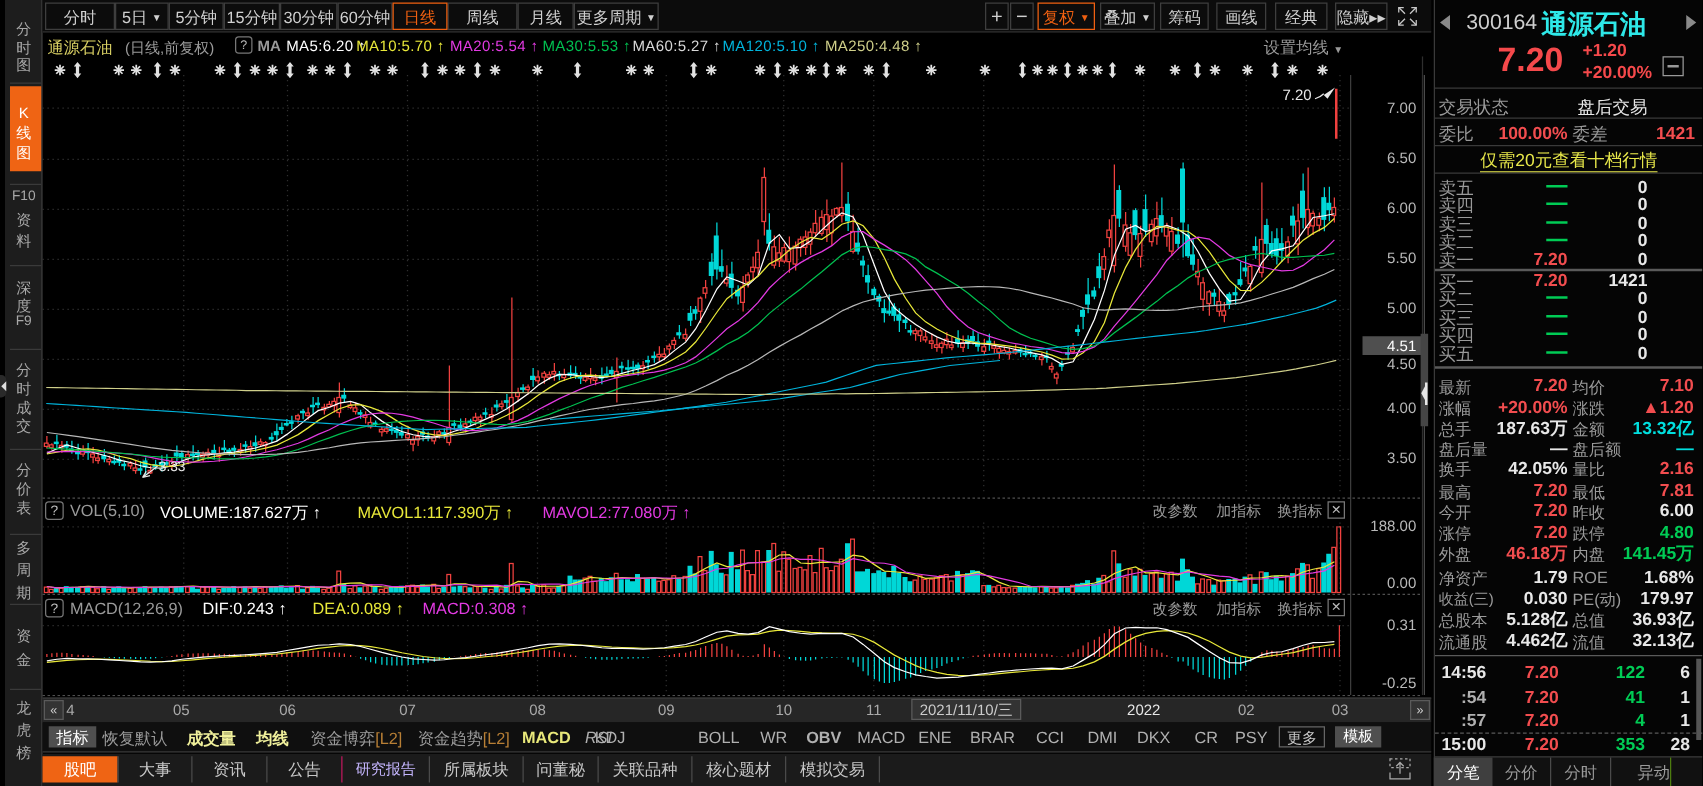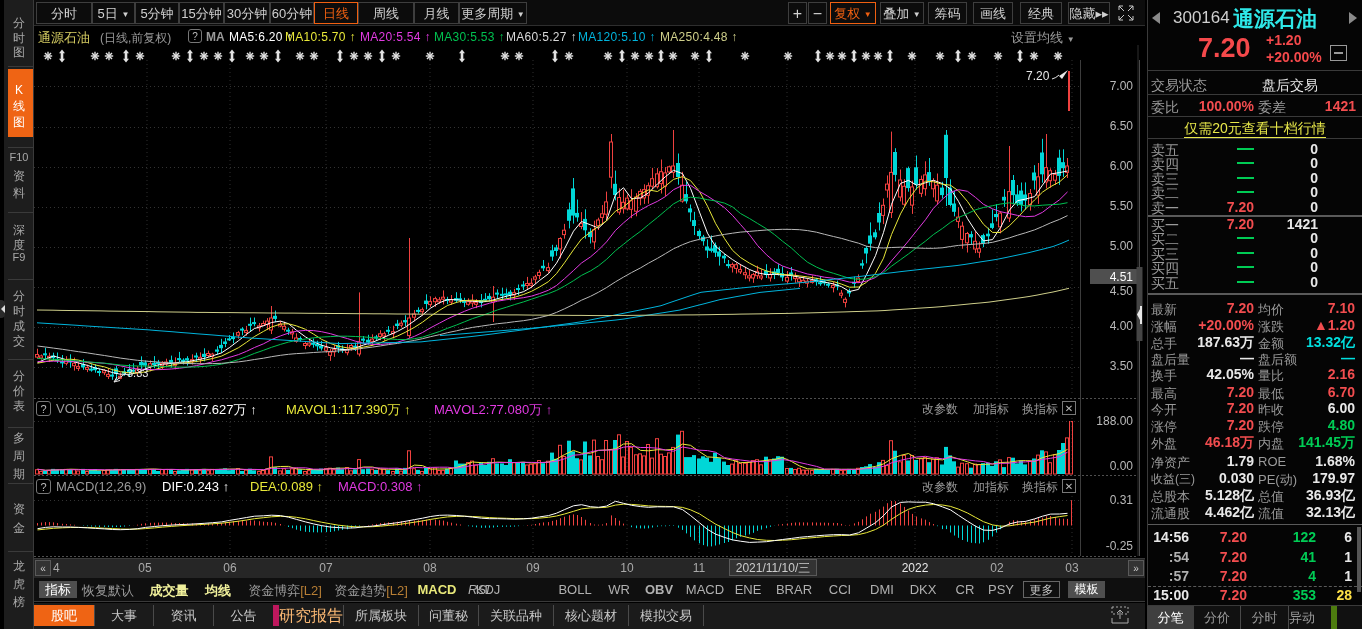--- a/index.html
+++ b/index.html
@@ -1571,21 +1571,21 @@
 <div class="abs" style="left:905px;top:582px;width:120px;text-align:center;font-size:13px;color:#b0b0b0;">CR</div>
 <div class="abs" style="left:941px;top:582px;width:120px;text-align:center;font-size:13px;color:#b0b0b0;">PSY</div>
 <div class="abs" style="left:1023px;top:581px;width:37px;height:17px;border:1px solid #666;color:#c8c8c8;font-size:12px;text-align:center;line-height:16px">更多</div>
 <div class="abs" style="left:1068px;top:581px;width:37px;height:17px;background:#4f4f4f;color:#fff;font-size:12px;text-align:center;line-height:17px">模板</div>
 
 <div class="abs" style="left:34px;top:603px;width:1111px;height:26px;background:#1b1b1b"></div>
 <div class="abs" style="left:34px;top:605px;width:60px;height:21px;background:#ef6414;color:#fff;font-size:13px;text-align:center;line-height:21px">股吧</div>
 <div class="abs" style="left:94px;top:605px;width:59px;height:21px;border-left:1px solid #4a4a4a;color:#c8c8c8;font-size:13px;text-align:center;line-height:21px">大事</div>
 <div class="abs" style="left:153px;top:605px;width:60px;height:21px;border-left:1px solid #4a4a4a;color:#c8c8c8;font-size:13px;text-align:center;line-height:21px">资讯</div>
 <div class="abs" style="left:213px;top:605px;width:60px;height:21px;border-left:1px solid #4a4a4a;color:#c8c8c8;font-size:13px;text-align:center;line-height:21px">公告</div>
-<div class="abs" style="left:273px;top:605px;width:70px;height:21px;border-left:6px solid #be185d;color:#fdba74;font-size:16px;text-align:center;line-height:21px">研究报告</div>
+<div class="abs" style="left:273px;top:605px;width:70px;height:21px;border-left:1px solid #be185d;color:#c4b5fd;font-size:12px;text-align:center;line-height:21px">研究报告</div>
 <div class="abs" style="left:343px;top:605px;width:75px;height:21px;border-left:1px solid #4a4a4a;color:#c8c8c8;font-size:13px;text-align:center;line-height:21px">所属板块</div>
 <div class="abs" style="left:418px;top:605px;width:60px;height:21px;border-left:1px solid #4a4a4a;color:#c8c8c8;font-size:13px;text-align:center;line-height:21px">问董秘</div>
 <div class="abs" style="left:478px;top:605px;width:75px;height:21px;border-left:1px solid #4a4a4a;color:#c8c8c8;font-size:13px;text-align:center;line-height:21px">关联品种</div>
 <div class="abs" style="left:553px;top:605px;width:75px;height:21px;border-left:1px solid #4a4a4a;color:#c8c8c8;font-size:13px;text-align:center;line-height:21px">核心题材</div>
 <div class="abs" style="left:628px;top:605px;width:75px;height:21px;border-left:1px solid #4a4a4a;color:#c8c8c8;font-size:13px;text-align:center;line-height:21px">模拟交易</div>
 <div class="abs" style="left:703px;top:605px;width:1px;height:21px;background:#4a4a4a"></div>
 <svg class="abs" style="left:1110px;top:605px" width="20" height="20" viewBox="0 0 20 20">
     <g stroke="#aaa" fill="none">
       <rect x="2" y="2" width="16" height="7" stroke-dasharray="2 2"></rect>
       <path d="M2 13 L2 18 L18 18 L18 13"></path>
@@ -1662,21 +1662,21 @@
 <div class="abs b" style="left:1158px;top:350px;width:96px;text-align:right;font-size:14px;color:#e8e8e8">—</div>
 <div class="abs" style="left:1258px;top:351px;font-size:13px;color:#9a9a9a">盘后额</div>
 <div class="abs b" style="left:1262px;top:350px;width:93px;text-align:right;font-size:14px;color:#00dfdf">—</div>
 <div class="abs" style="left:1151px;top:367px;font-size:13px;color:#9a9a9a">换手</div>
 <div class="abs b" style="left:1158px;top:366px;width:96px;text-align:right;font-size:14px;color:#e8e8e8">42.05%</div>
 <div class="abs" style="left:1258px;top:367px;font-size:13px;color:#9a9a9a">量比</div>
 <div class="abs b" style="left:1262px;top:366px;width:93px;text-align:right;font-size:14px;color:#f24d4f">2.16</div>
 <div class="abs" style="left:1151px;top:385px;font-size:13px;color:#9a9a9a">最高</div>
 <div class="abs b" style="left:1158px;top:384px;width:96px;text-align:right;font-size:14px;color:#f24d4f">7.20</div>
 <div class="abs" style="left:1258px;top:385px;font-size:13px;color:#9a9a9a">最低</div>
-<div class="abs b" style="left:1262px;top:384px;width:93px;text-align:right;font-size:14px;color:#f24d4f">6.70</div>
+<div class="abs b" style="left:1262px;top:384px;width:93px;text-align:right;font-size:14px;color:#f24d4f">7.81</div>
 <div class="abs" style="left:1151px;top:401px;font-size:13px;color:#9a9a9a">今开</div>
 <div class="abs b" style="left:1158px;top:400px;width:96px;text-align:right;font-size:14px;color:#f24d4f">7.20</div>
 <div class="abs" style="left:1258px;top:401px;font-size:13px;color:#9a9a9a">昨收</div>
 <div class="abs b" style="left:1262px;top:400px;width:93px;text-align:right;font-size:14px;color:#e8e8e8">6.00</div>
 <div class="abs" style="left:1151px;top:418px;font-size:13px;color:#9a9a9a">涨停</div>
 <div class="abs b" style="left:1158px;top:417px;width:96px;text-align:right;font-size:14px;color:#f24d4f">7.20</div>
 <div class="abs" style="left:1258px;top:418px;font-size:13px;color:#9a9a9a">跌停</div>
 <div class="abs b" style="left:1262px;top:417px;width:93px;text-align:right;font-size:14px;color:#00cc55">4.80</div>
 <div class="abs" style="left:1151px;top:435px;font-size:13px;color:#9a9a9a">外盘</div>
 <div class="abs b" style="left:1158px;top:434px;width:96px;text-align:right;font-size:14px;color:#f24d4f">46.18万</div>
@@ -1707,20 +1707,20 @@
 <div class="abs b" style="left:1190px;top:549px;width:57px;text-align:right;font-size:14px;color:#f24d4f">7.20</div>
 <div class="abs b" style="left:1250px;top:549px;width:66px;text-align:right;font-size:14px;color:#00cc55">41</div>
 <div class="abs b" style="left:1310px;top:549px;width:42px;text-align:right;font-size:14px;color:#e8e8e8">1</div>
 <div class="abs b" style="left:1147px;top:568px;width:42px;text-align:right;font-size:14px;color:#b0b0b0">:57</div>
 <div class="abs b" style="left:1190px;top:568px;width:57px;text-align:right;font-size:14px;color:#f24d4f">7.20</div>
 <div class="abs b" style="left:1250px;top:568px;width:66px;text-align:right;font-size:14px;color:#00cc55">4</div>
 <div class="abs b" style="left:1310px;top:568px;width:42px;text-align:right;font-size:14px;color:#e8e8e8">1</div>
 <div class="abs b" style="left:1147px;top:587px;width:42px;text-align:right;font-size:14px;color:#e8e8e8">15:00</div>
 <div class="abs b" style="left:1190px;top:587px;width:57px;text-align:right;font-size:14px;color:#f24d4f">7.20</div>
 <div class="abs b" style="left:1250px;top:587px;width:66px;text-align:right;font-size:14px;color:#00cc55">353</div>
-<div class="abs b" style="left:1310px;top:587px;width:42px;text-align:right;font-size:14px;color:#fde047">28</div>
+<div class="abs b" style="left:1310px;top:587px;width:42px;text-align:right;font-size:14px;color:#e5e5e5">28</div>
 <div class="abs" style="left:1148px;top:586px;width:214px;height:1px;border-top:1px dashed #5a5a5a"></div>
 <div class="abs" style="left:1357px;top:527px;width:4px;height:65px;background:#555"></div>
 <div class="abs" style="left:1148px;top:605px;width:214px;height:24px;background:#111;border-top:1px solid #3a3a3a"></div>
 <div class="abs" style="left:1147px;top:606px;width:47px;height:23px;background:#3f3f3f;color:#fff;font-size:13px;text-align:center;line-height:23px">分笔</div>
 <div class="abs" style="left:1194px;top:606px;width:47px;height:23px;border-right:1px solid #4a4a4a;color:#9a9a9a;font-size:13px;text-align:center;line-height:23px">分价</div>
 <div class="abs" style="left:1241px;top:606px;width:48px;height:23px;border-right:1px solid #4a4a4a;color:#9a9a9a;font-size:13px;text-align:center;line-height:23px">分时</div>
-<div class="abs" style="left:1289px;top:606px;width:48px;height:23px;border-right:6px solid #4d7c0f;color:#9a9a9a;font-size:13px;text-align:left;line-height:23px">异动</div>
+<div class="abs" style="left:1289px;top:606px;width:48px;height:23px;border-right:1px solid #4d7c0f;color:#9a9a9a;font-size:13px;text-align:right;line-height:23px">异动</div>
 
 </body></html>

